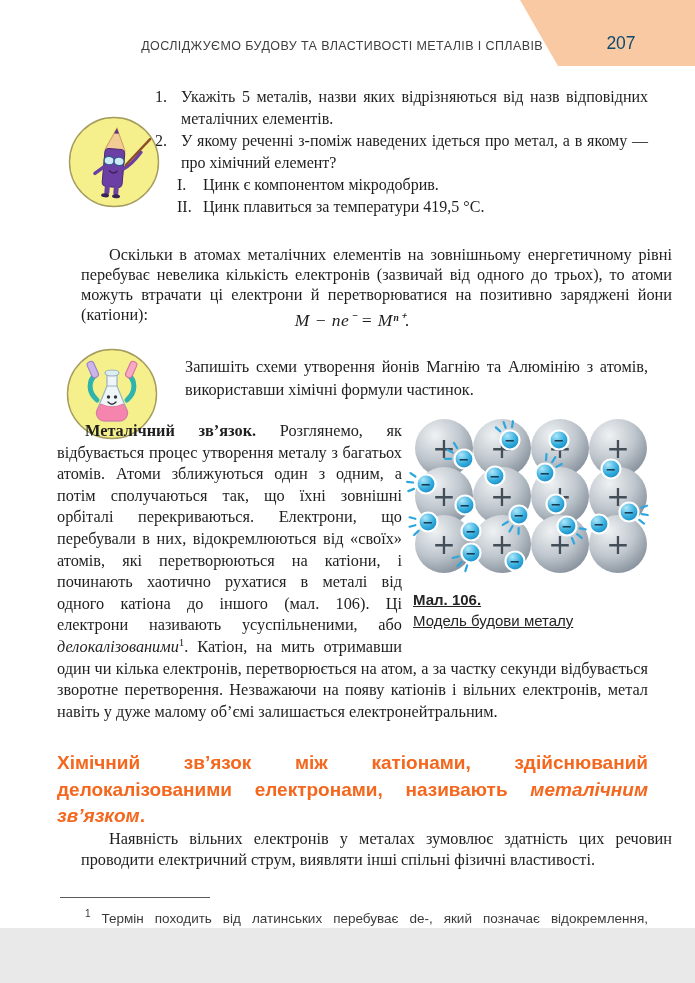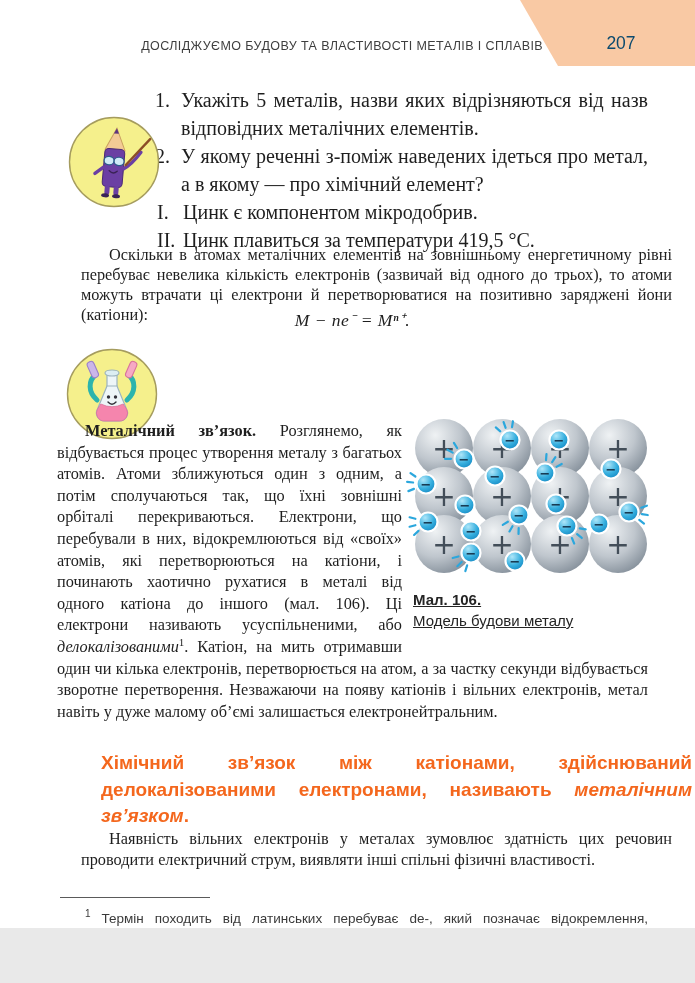--- a/index.html
+++ b/index.html
@@ -26,24 +26,24 @@
   }
 
   
   .abs { position:absolute; left:57px; width:591px; }
   .serif-par { font-size:16.3px; line-height:19.8px; text-align:justify;margin-left:24px; }
 
   
   #task1 { top:86px; }
   .icon-circle { position:absolute; }
   #task1 .icon-circle { left:11px; top:30px; width:92px; height:92px; }
-  #task1 .list { margin-left:98px; font-size:20px; line-height:28px; text-align:justify; }
+  #task1 .list { margin-left:98px; font-size:16px; line-height:22px; text-align:justify; }
   .li { padding-left:26px; text-indent:-26px; }
   .li .marker { display:inline-block; width:26px; text-indent:0; }
-  .subli { margin-left:2px; padding-left:26px; text-indent:-26px; text-align:left; }
+  .subli { margin-left:22px; padding-left:26px; text-indent:-26px; text-align:left; }
   .subli .marker { display:inline-block; width:26px; text-indent:0; }
 
   #para-intro { top:229px; text-indent:28px; }
 
   #formula { top:307px; text-align:center; font-style:italic; font-size:17.5px; letter-spacing:0.5px; }
 
   #task2 { top:347px; }
   #task2 .icon-circle { left:9px; top:1px; width:92px; height:92px; }
   #task2 .task-text { margin-left:128px; padding-top:9px; font-size:16.3px; line-height:22.5px; text-align:justify; }
 
@@ -54,21 +54,21 @@
   .figcaption { margin-top:17px; font-family:"Liberation Sans", sans-serif; font-size:15px; line-height:21px; color:#242424; text-align:left;text-decoration:underline; }
   .cap-label { font-weight:bold; }
   .lead-bold { font-weight:bold; }
   .term-italic { font-style:italic; }
   sup.fn-ref { font-size:11px; line-height:0; }
   #metal-section p { margin:0; text-indent:28px; }
 
   
   #definition {
     top:750px; font-family:"Liberation Sans", sans-serif; font-weight:bold;
-    font-size:19px; line-height:26.5px; color:#f4671d; text-align:justify;margin-left:44px;
+    font-size:19px; line-height:26.5px; color:#f4671d; text-align:justify;
   }
   #definition .term-italic { font-style:italic; }
 
   #para-conduct { top:813px; text-indent:28px; line-height:20.6px; }
 
   
   .footnote-rule { position:absolute; left:60px; top:897px; width:150px; height:1px; background:#5a5a5a; }
   #footnote {
     top:905px; font-family:"Liberation Sans", sans-serif; font-size:13.5px;
     line-height:17.5px; color:#3a3a3a; text-align:justify; text-indent:28px;
@@ -140,20 +140,21 @@
         </g>
         <rect x="41" y="25" width="10" height="14" fill="#eef6f8" stroke="#9cb4be" stroke-width="1.2"></rect>
         <ellipse cx="46" cy="25" rx="7" ry="3" fill="#dceef2" stroke="#9cb4be" stroke-width="1.2"></ellipse>
         <path d="M41,38 L31.5,61 a8,8 0 0 0 7,12 h15 a8,8 0 0 0 7,-12 L51,38 Z" fill="#eef6f8" stroke="#9cb4be" stroke-width="1.2"></path>
         <path d="M34.8,56 L31.5,61 a8,8 0 0 0 7,12 h15 a8,8 0 0 0 7,-12 L57.2,56 q-11.2,5.5 -22.4,0 Z" fill="#f585ad" stroke="#d9729b" stroke-width="0.8"></path>
         <circle cx="42.5" cy="49" r="1.7" fill="#33333b"></circle>
         <circle cx="49.5" cy="49" r="1.7" fill="#33333b"></circle>
         <path d="M42,54 q4,4.5 8,0" fill="none" stroke="#33333b" stroke-width="1.4" stroke-linecap="round"></path>
       </svg>
     </div>
+    <div class="task-text">Запишіть схеми утворення йонів Магнію та Алюмінію з атомів, використавши хімічні формули частинок.</div>
   </section>
 
   <section class="abs" id="metal-section">
     <figure class="figure" style="margin:0; margin-left:11px; margin-bottom:24px; float:right; width:235px;">
       <svg id="metal-svg" width="235" height="152" viewBox="0 0 235 152">
         <defs>
           <radialGradient id="gAtom" cx="35%" cy="28%" r="80%">
             <stop offset="0" stop-color="#eff2f4"></stop>
             <stop offset="0.55" stop-color="#bfc6cd"></stop>
             <stop offset="1" stop-color="#828d98"></stop>

